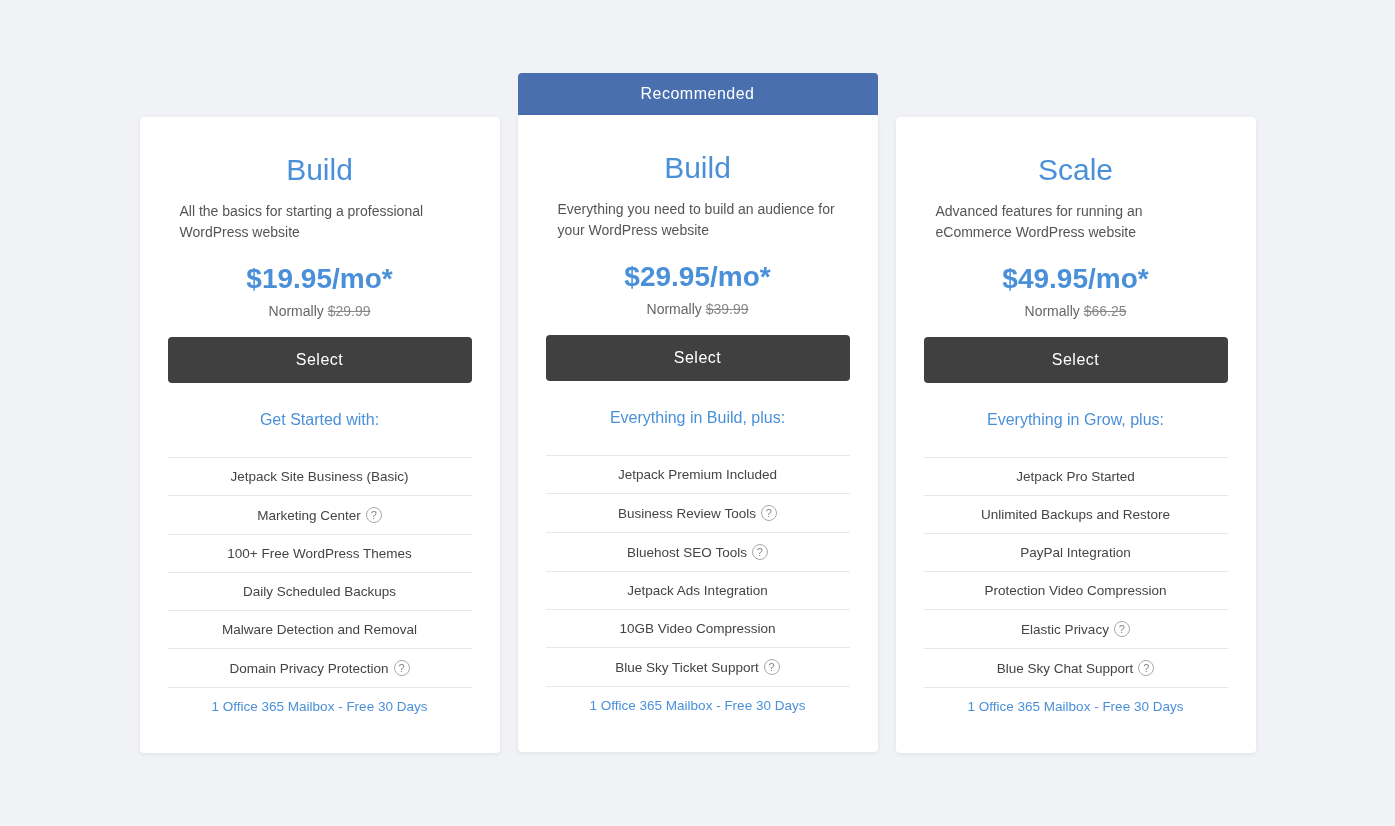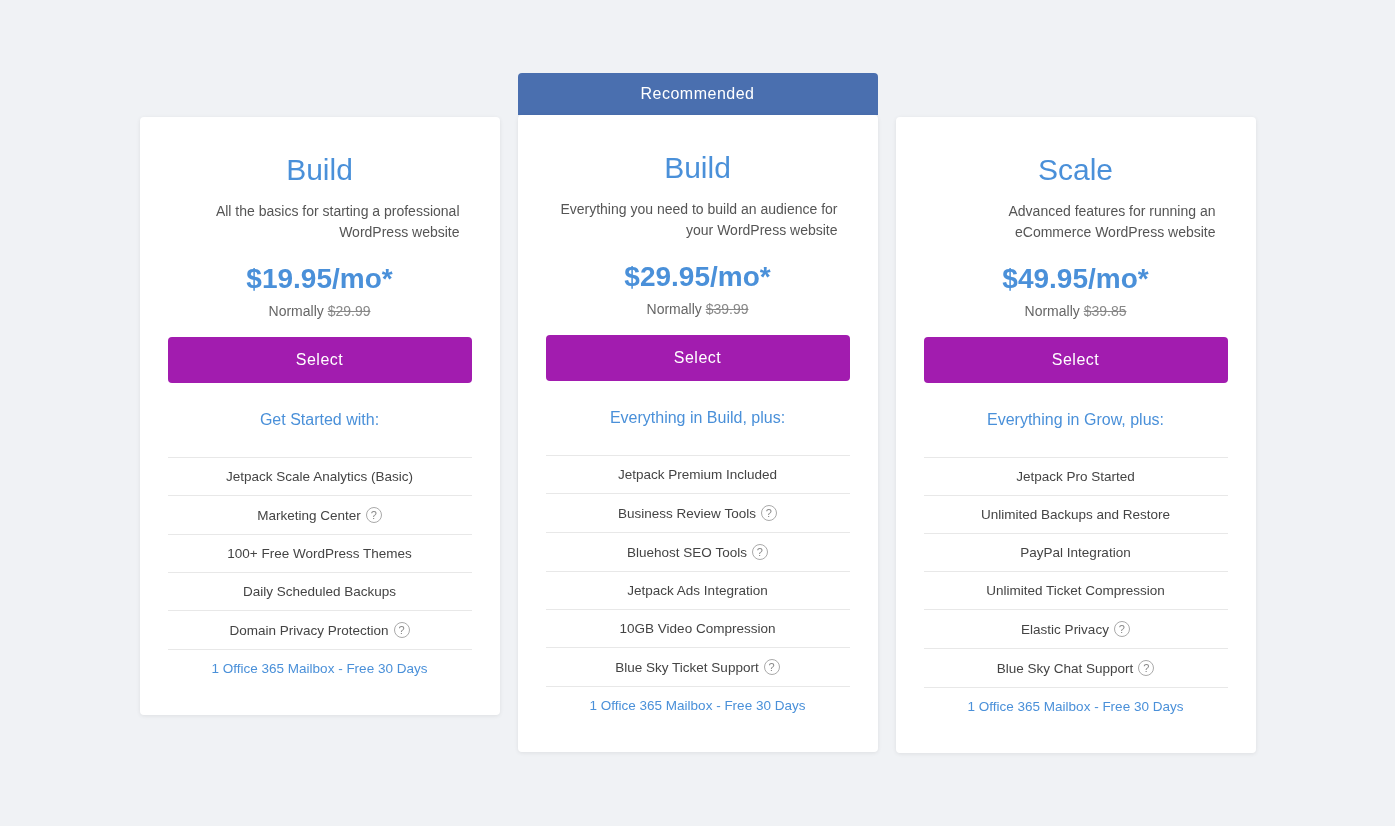--- a/index.html
+++ b/index.html
@@ -36,42 +36,42 @@
     .plan-name {
       font-size: 30px;
       font-weight: 400;
       color: #4a90d9;
       margin-bottom: 14px;
       text-align: center;
     }
     .plan-description {
       font-size: 14px;
       color: #555;
-      text-align: right;
+      text-align: left;
       margin-bottom: 20px;
       line-height: 1.5;
       max-width: 280px;
     }
     .plan-price {
       font-size: 28px;
       font-weight: 700;
       color: #4a90d9;
       margin-bottom: 8px;
     }
     .plan-normal-price {
       font-size: 14px;
       color: #666;
       margin-bottom: 18px;
     }
     .plan-normal-price span {
       text-decoration: line-through;
       color: #888;
     }
     .select-btn {
-      background: #a21caf;
+      background: #404040;
       color: white;
       border: none;
       border-radius: 4px;
       padding: 14px 12px;
       width: 100%;
       font-size: 16px;
       font-weight: 500;
       cursor: pointer;
       margin-bottom: 28px;
       letter-spacing: 0.5px;
@@ -137,31 +137,34 @@
       <div class="badge-spacer"></div>
       <div class="plan-card">
         <div class="plan-name">Build</div>
         <div class="plan-description">All the basics for starting a professional WordPress website</div>
         <div class="plan-price">$19.95/mo*</div>
         <div class="plan-normal-price">Normally <span>$29.99</span></div>
         <button class="select-btn">Select</button>
         <div class="section-title">Get Started with:</div>
         <ul class="features-list">
           <li>
-            <span>Jetpack Scale Analytics (Basic)</span>
+            <span>Jetpack Site Business (Basic)</span>
           </li>
           <li>
             <span>Marketing Center</span>
             <span class="help-icon">?</span>
           </li>
           <li>
             <span>100+ Free WordPress Themes</span>
           </li>
           <li>
             <span>Daily Scheduled Backups</span>
+          </li>
+          <li>
+            <span>Malware Detection and Removal</span>
           </li>
           <li>
             <span>Domain Privacy Protection</span>
             <span class="help-icon">?</span>
           </li>
           <li>
             <span>1 Office 365 Mailbox - Free 30 Days</span>
           </li>
         </ul>
       </div>
@@ -202,35 +205,35 @@
           </li>
         </ul>
       </div>
     </div>
     <div class="plan-outer-wrapper">
       <div class="badge-spacer"></div>
       <div class="plan-card">
         <div class="plan-name">Scale</div>
         <div class="plan-description">Advanced features for running an eCommerce WordPress website</div>
         <div class="plan-price">$49.95/mo*</div>
-        <div class="plan-normal-price">Normally <span>$39.85</span></div>
+        <div class="plan-normal-price">Normally <span>$66.25</span></div>
         <button class="select-btn">Select</button>
         <div class="section-title">Everything in Grow, plus:</div>
         <ul class="features-list">
           <li>
             <span>Jetpack Pro Started</span>
           </li>
           <li>
             <span>Unlimited Backups and Restore</span>
           </li>
           <li>
             <span>PayPal Integration</span>
           </li>
           <li>
-            <span>Unlimited Ticket Compression</span>
+            <span>Protection Video Compression</span>
           </li>
           <li>
             <span>Elastic Privacy</span>
             <span class="help-icon">?</span>
           </li>
           <li>
             <span>Blue Sky Chat Support</span>
             <span class="help-icon">?</span>
           </li>
           <li>

